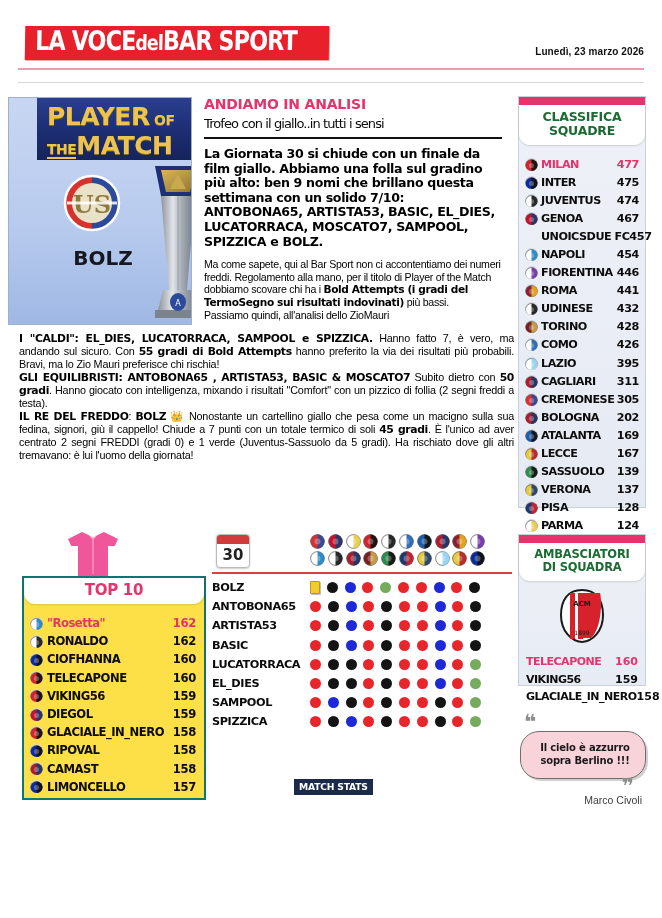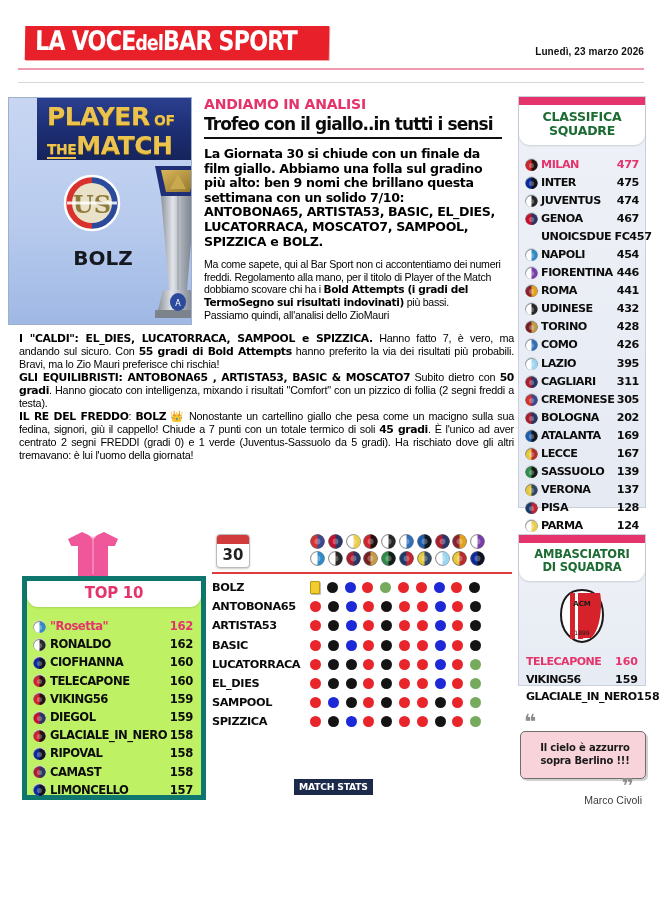--- a/index.html
+++ b/index.html
@@ -101,21 +101,21 @@
   
   .article { position: absolute; left: 204px; top: 96px; width: 298px; }
   .kicker {
     font-family: "DejaVu Sans", sans-serif;
     font-weight: bold; font-size: 14px;
     color: #e5336b; letter-spacing: -0.2px;
   }
   .headline {
     margin-top: 2px;
     font-family: "DejaVu Sans", sans-serif;
-    font-weight: bold; font-size: 17px;
+    font-weight: normal; font-size: 13px;
     color: #0b0b0b; letter-spacing: -0.9px;
     line-height: 20px; white-space: nowrap;
   }
   .hl-rule { margin-top: 3px; height: 2px; background: #111; }
   .lead {
     margin-top: 8px;
     font-family: "DejaVu Sans", sans-serif;
     font-weight: bold; font-size: 12.6px;
     line-height: 14.6px; color: #000;
     letter-spacing: -0.35px;
@@ -184,22 +184,22 @@
     font-family: "DejaVu Sans", sans-serif;
     font-weight: bold; font-size: 11.2px;
     color: #0c0c0c; letter-spacing: -0.4px;
   }
   .rank-row.leader .rank-name, .rank-row.leader .rank-pts { color: #e5336b; }
 
   
   .top10 {
     position: absolute; left: 22px; top: 576px;
     width: 184px; height: 224px;
-    background: #bef264;
-    border: 5px solid #0f766e;
+    background: #fde047;
+    border: 2px solid #0f766e;
   }
   .jersey { position: absolute; left: 62px; top: 528px; }
   .top10-title {
     background: #fff; border-radius: 0 0 11px 11px;
     text-align: center; padding: 3px 0 5px 0;
     font-family: "DejaVu Sans", sans-serif;
     font-weight: bold; font-size: 15px; color: #e5336b;
     letter-spacing: -0.3px;
     box-shadow: 0 1px 2px rgba(0,0,0,.13);
   }
@@ -298,21 +298,21 @@
   .quote-wrap { position: absolute; left: 520px; top: 716px; width: 126px; }
   .quote-marks-top {
     font-family: "DejaVu Sans", sans-serif; font-weight: bold;
     font-size: 21px; color: #8d8d8d; line-height: 12px;
     margin-left: 4px;
   }
   .quote-box {
     margin-top: 3px;
     background: #f8d3da;
     border: 1.5px solid #6e6e6e;
-    border-radius: 5px;
+    border-radius: 19px;
     padding: 10px 6px 11px 10px;
     text-align: center;
     box-shadow: 2px 2px 0 rgba(0,0,0,.18);
   }
   .quote-text {
     font-family: "DejaVu Sans", sans-serif; font-weight: bold;
     font-size: 10px; line-height: 12.5px; color: #1a1a1a;
     letter-spacing: -0.2px;
   }
   .quote-marks-bot {

